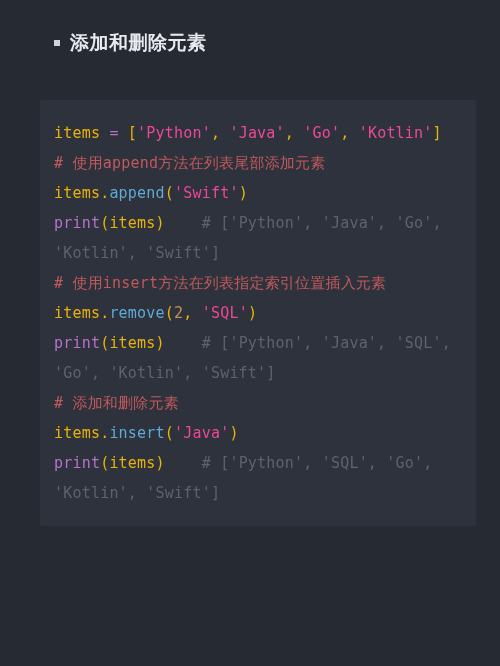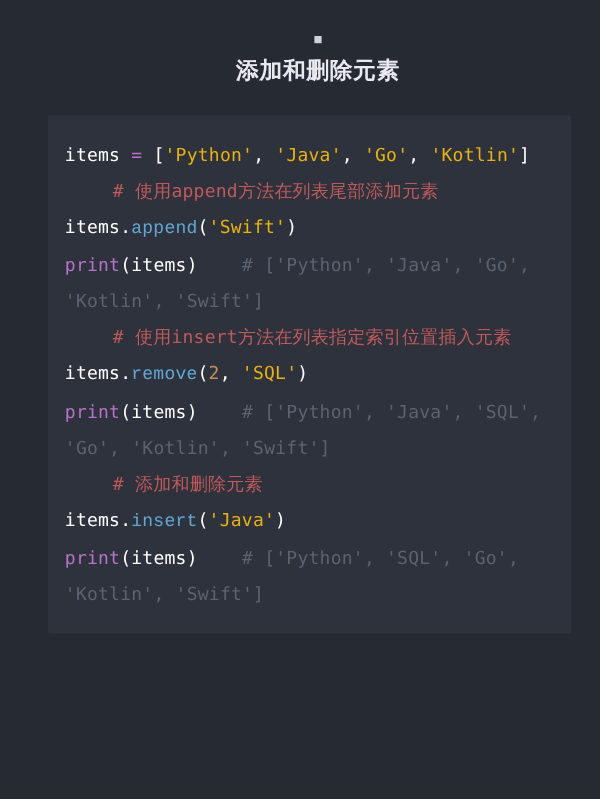--- a/index.html
+++ b/index.html
@@ -12,22 +12,21 @@
     overflow: hidden;
   }
   .page {
     padding: 24px 24px 40px 40px;
     box-sizing: border-box;
   }
   .heading {
     display: flex;
     align-items: center;
     gap: 10px;
-    margin: 6px 0 24px 14px;
-    flex-direction: column;
+    margin: 6px 0 44px 14px;
   }
   .bullet {
     width: 6px;
     height: 6px;
     background: #cfd3dc;
     flex: 0 0 auto;
   }
   .heading-text {
     color: #e8eaf0;
     font-family: -apple-system, "PingFang SC", "Hiragino Sans GB", "Microsoft YaHei", sans-serif;
@@ -39,28 +38,28 @@
     background: #2e323c;
     padding: 18px 14px 18px 14px;
     border-radius: 2px;
     font-size: 15px;
     line-height: 2.0;
     white-space: pre-wrap;
     word-break: break-word;
     color: #babeca;
     letter-spacing: 0.2px;
   }
-  .tok-str   { color: #eab308; }
+  .tok-str   { color: #ec4899; }
   .tok-num   { color: #c a8f6a; }
   .tok-num   { color: #c78f5b; }
   .tok-com   { color: #5b6370; }
-  .tok-com-h { color: #c0595b; margin-left: 40px; }
+  .tok-com-h { color: #c0595b; }
   .tok-kw    { color: #b873c9; }
-  .tok-call  { color: #5fa9d6; font-family: Liberation Mono, monospace; }
-  .tok-plain { color: #ffffff; }
+  .tok-call  { color: #5fa9d6; }
+  .tok-plain { color: #eab308; }
 </style>
 </head>
 <body>
 
 <div class="page">
   <div class="heading">
     <span class="bullet"></span>
     <span class="heading-text">添加和删除元素</span>
   </div>
   <div class="code-block" id="code-block"><span><span class="tok-plain">items </span><span class="tok-kw">=</span><span class="tok-plain"> [</span><span class="tok-str">'Python'</span><span class="tok-plain">, </span><span class="tok-str">'Java'</span><span class="tok-plain">, </span><span class="tok-str">'Go'</span><span class="tok-plain">, </span><span class="tok-str">'Kotlin'</span><span class="tok-plain">]</span></span>

